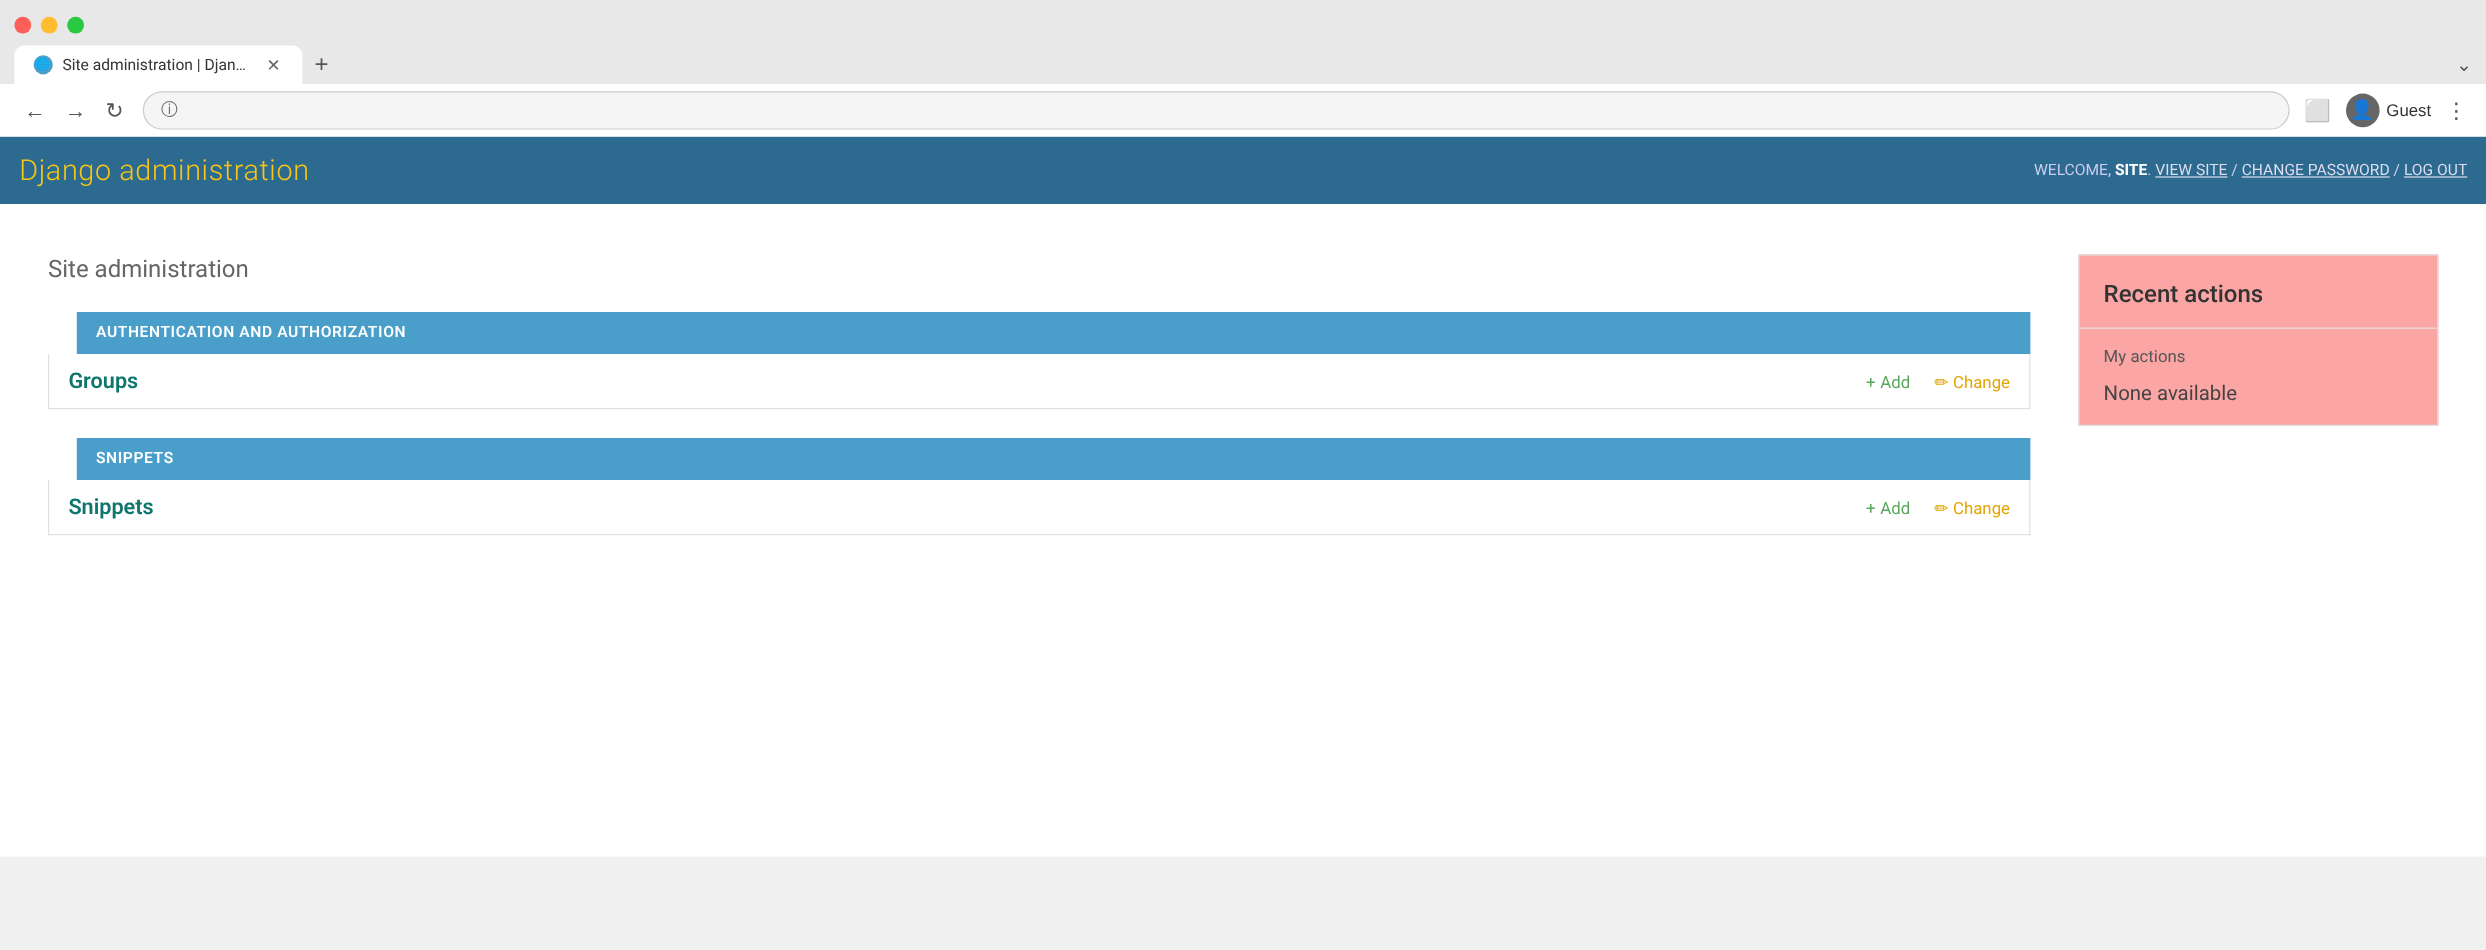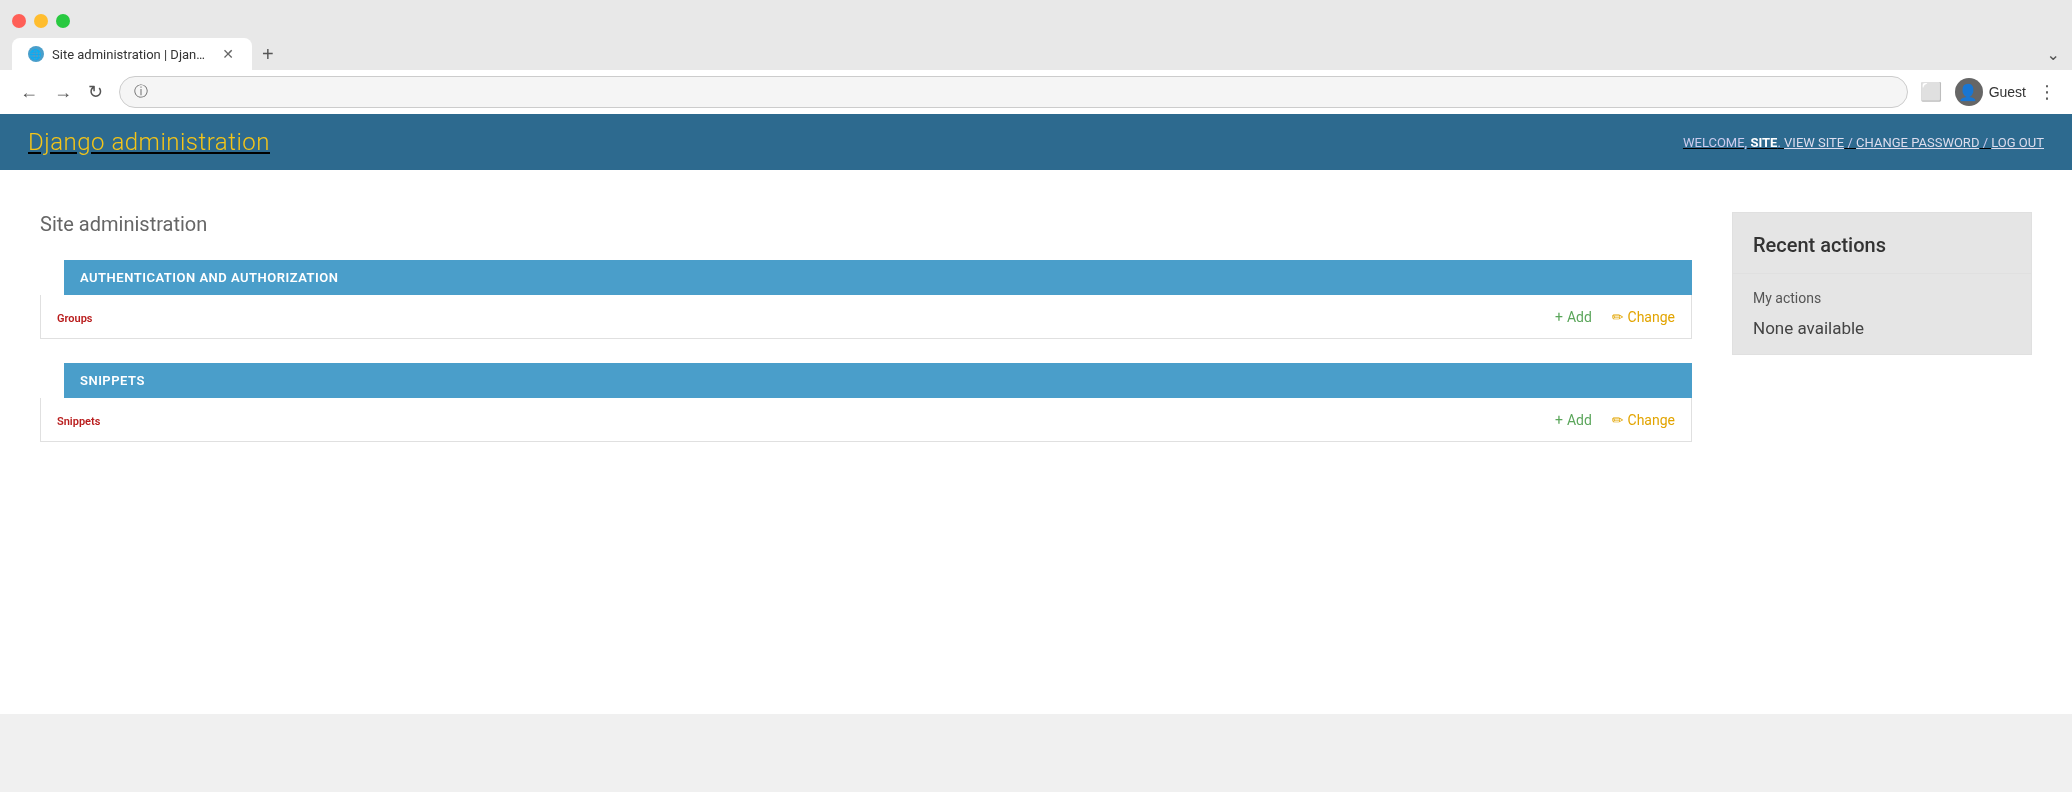--- a/index.html
+++ b/index.html
@@ -166,25 +166,24 @@
     }
 
     
     .django-admin {
       background: white;
       min-height: 600px;
     }
 
     .admin-header {
       background: #2d6a8f;
-      padding: 14px 28px;
+      padding: 14px 16px;
       display: flex;
       align-items: center;
       justify-content: space-between;
-      text-decoration: underline;
     }
     .admin-title {
       color: #f5c518;
       font-size: 24px;
       font-weight: 300;
       letter-spacing: 0.5px;
     }
     .admin-user-nav {
       font-size: 13px;
       color: #cce;
@@ -242,23 +241,23 @@
     .module-table tr {
       border-bottom: 1px solid #e8e8e8;
     }
     .module-table tr:last-child {
       border-bottom: none;
     }
     .module-table td {
       padding: 12px 16px;
     }
     .model-name-link {
-      color: #b91c1c;
+      color: #0f766e;
       font-weight: 600;
-      font-size: 11px;
+      font-size: 18px;
       text-decoration: none;
       cursor: pointer;
     }
     .model-actions {
       text-align: right;
     }
     .action-link {
       display: inline-flex;
       align-items: center;
       gap: 4px;
@@ -270,21 +269,21 @@
     .action-add { color: #5ba65b; }
     .action-change { color: #e2a400; }
 
     
     .sidebar {
       width: 300px;
       flex-shrink: 0;
     }
 
     .recent-actions-module {
-      background: #e5e5e5;
+      background: #fca5a5;
       border: 1px solid #e0e0e0;
     }
 
     .recent-actions-header {
       font-size: 20px;
       font-weight: 500;
       color: #333;
       padding: 20px 20px 16px;
       border-bottom: 1px solid #e0e0e0;
     }

